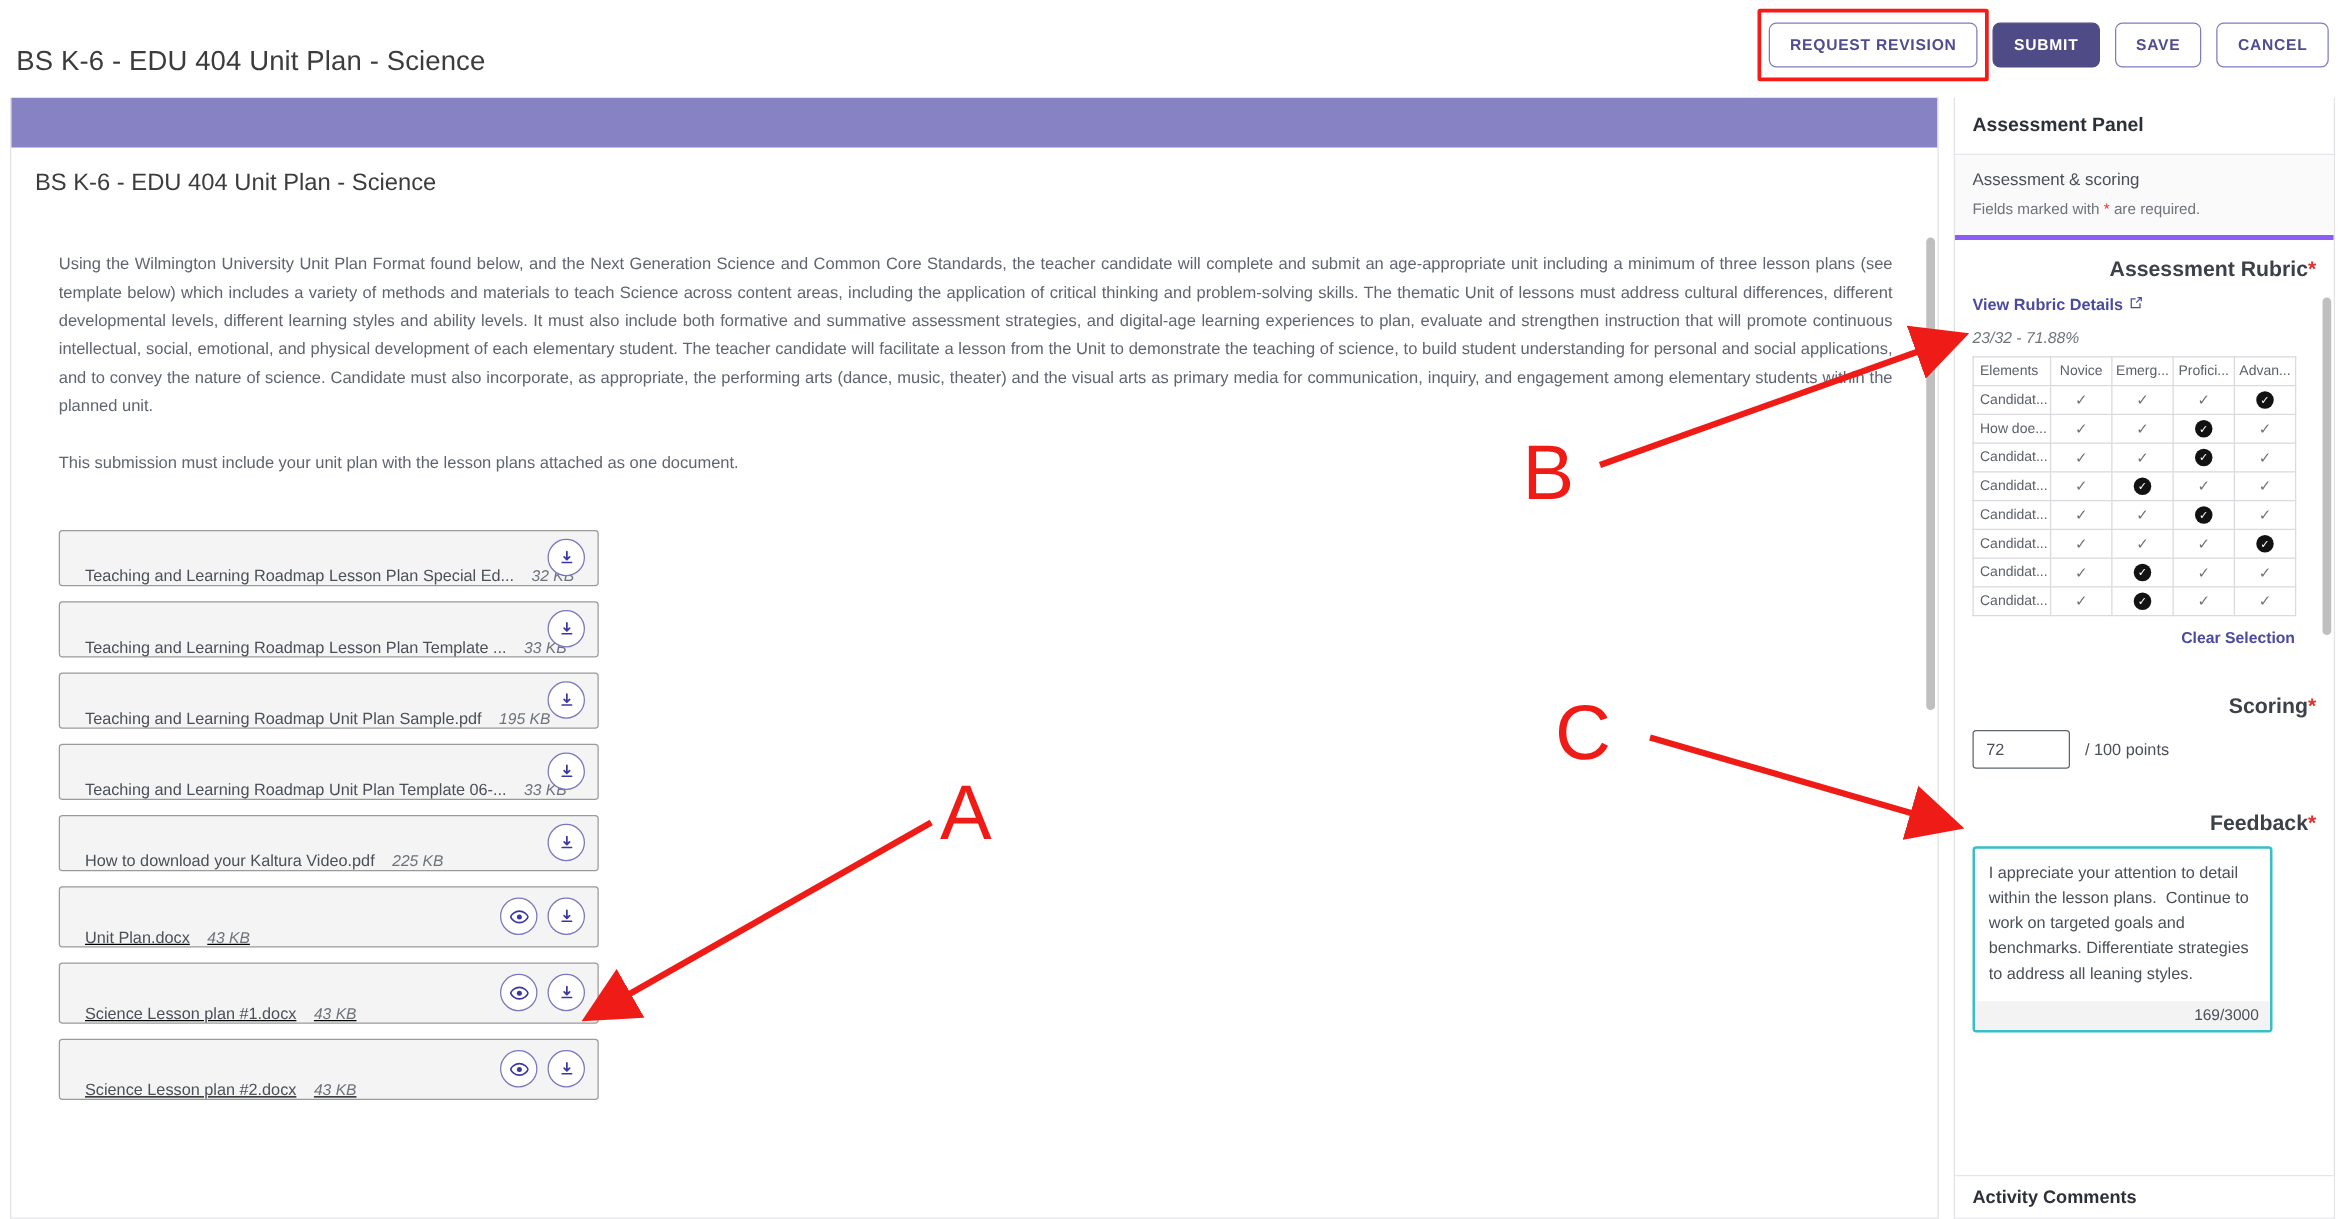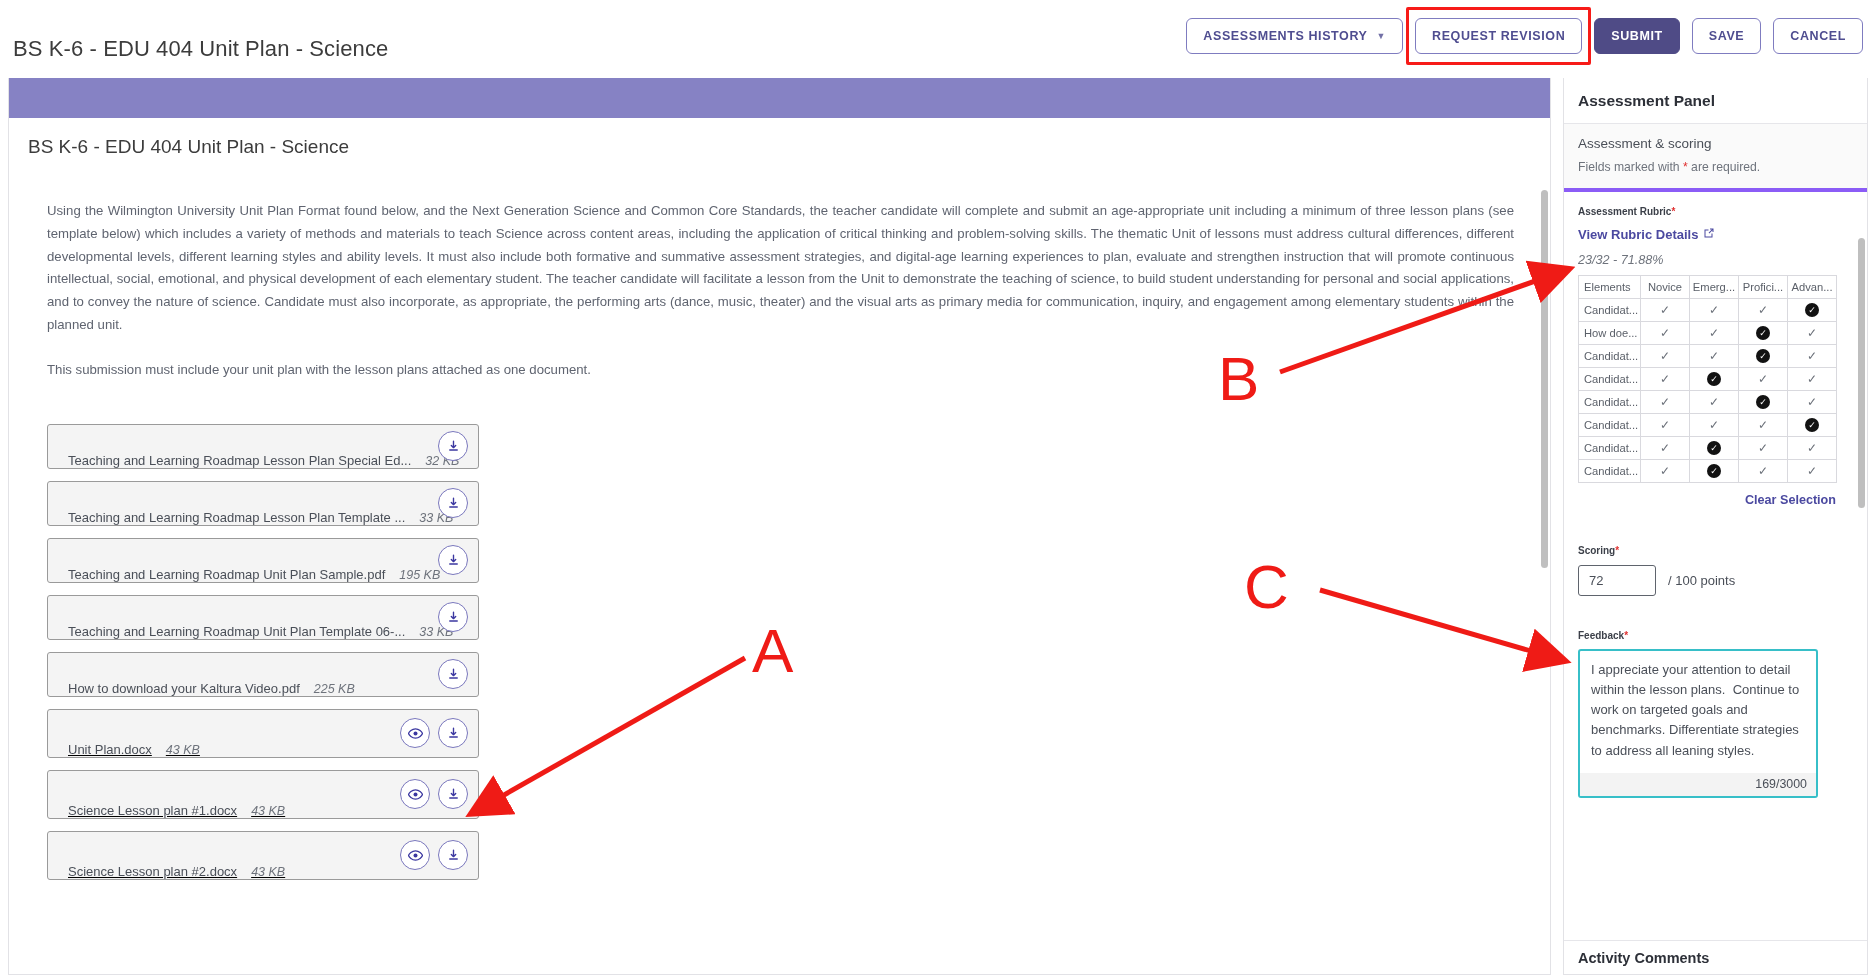--- a/index.html
+++ b/index.html
@@ -98,21 +98,21 @@
     border-bottom: 1px solid #e6e6ea;
   }
   .rp-sub {
     padding: 12px 14px 14px 14px; background: #fafafa; border-bottom: 4px solid #8b5cf6;
   }
   .rp-sub-title { font-size: 13.5px; color: #4a4f58; margin-bottom: 9px; }
   .rp-sub-note { font-size: 12.2px; color: #6e737c; }
   .rp-sub-note .req { color: #e03131; }
 
   .rp-body { padding: 14px 14px 0 14px; }
-  .lbl { font-size: 10px; font-weight: 700; color: #3c4049; }
+  .lbl { font-size: 17px; font-weight: 700; color: #3c4049; text-align: right; }
   .lbl .req { color: #e03131; font-weight: 700; }
   .link {
     display: inline-flex; align-items: center; gap: 5px;
     font-size: 13px; font-weight: 700; color: #4b49a0; margin-top: 10px; cursor: pointer;
   }
   .score-line { font-size: 12.6px; color: #6e737c; font-style: italic; margin-top: 10px; }
 
   table.rubric { border-collapse: collapse; margin-top: 8px; width: 258px; table-layout: fixed; }
   table.rubric th, table.rubric td {
     border: 1px solid #d9d9de; height: 23px; font-size: 11.2px; color: #5a5f68;
@@ -179,24 +179,20 @@
 </style>
 </head>
 <body>
 
 <div id="root">
 
   <div class="topbar">
     <div class="page-title">BS K-6 - EDU 404 Unit Plan - Science</div>
 
     <div class="topbtns">
-      <div class="btn outline">
-        <span>ASSESSMENTS HISTORY</span>
-        <span class="caret">▼</span>
-      </div>
 
       <div class="btn-hl-wrap">
         <div class="btn outline">
           <span>REQUEST REVISION</span>
         </div>
         <div class="redbox"></div>
       </div>
 
       <div class="btn primary">
         <span>SUBMIT</span>

